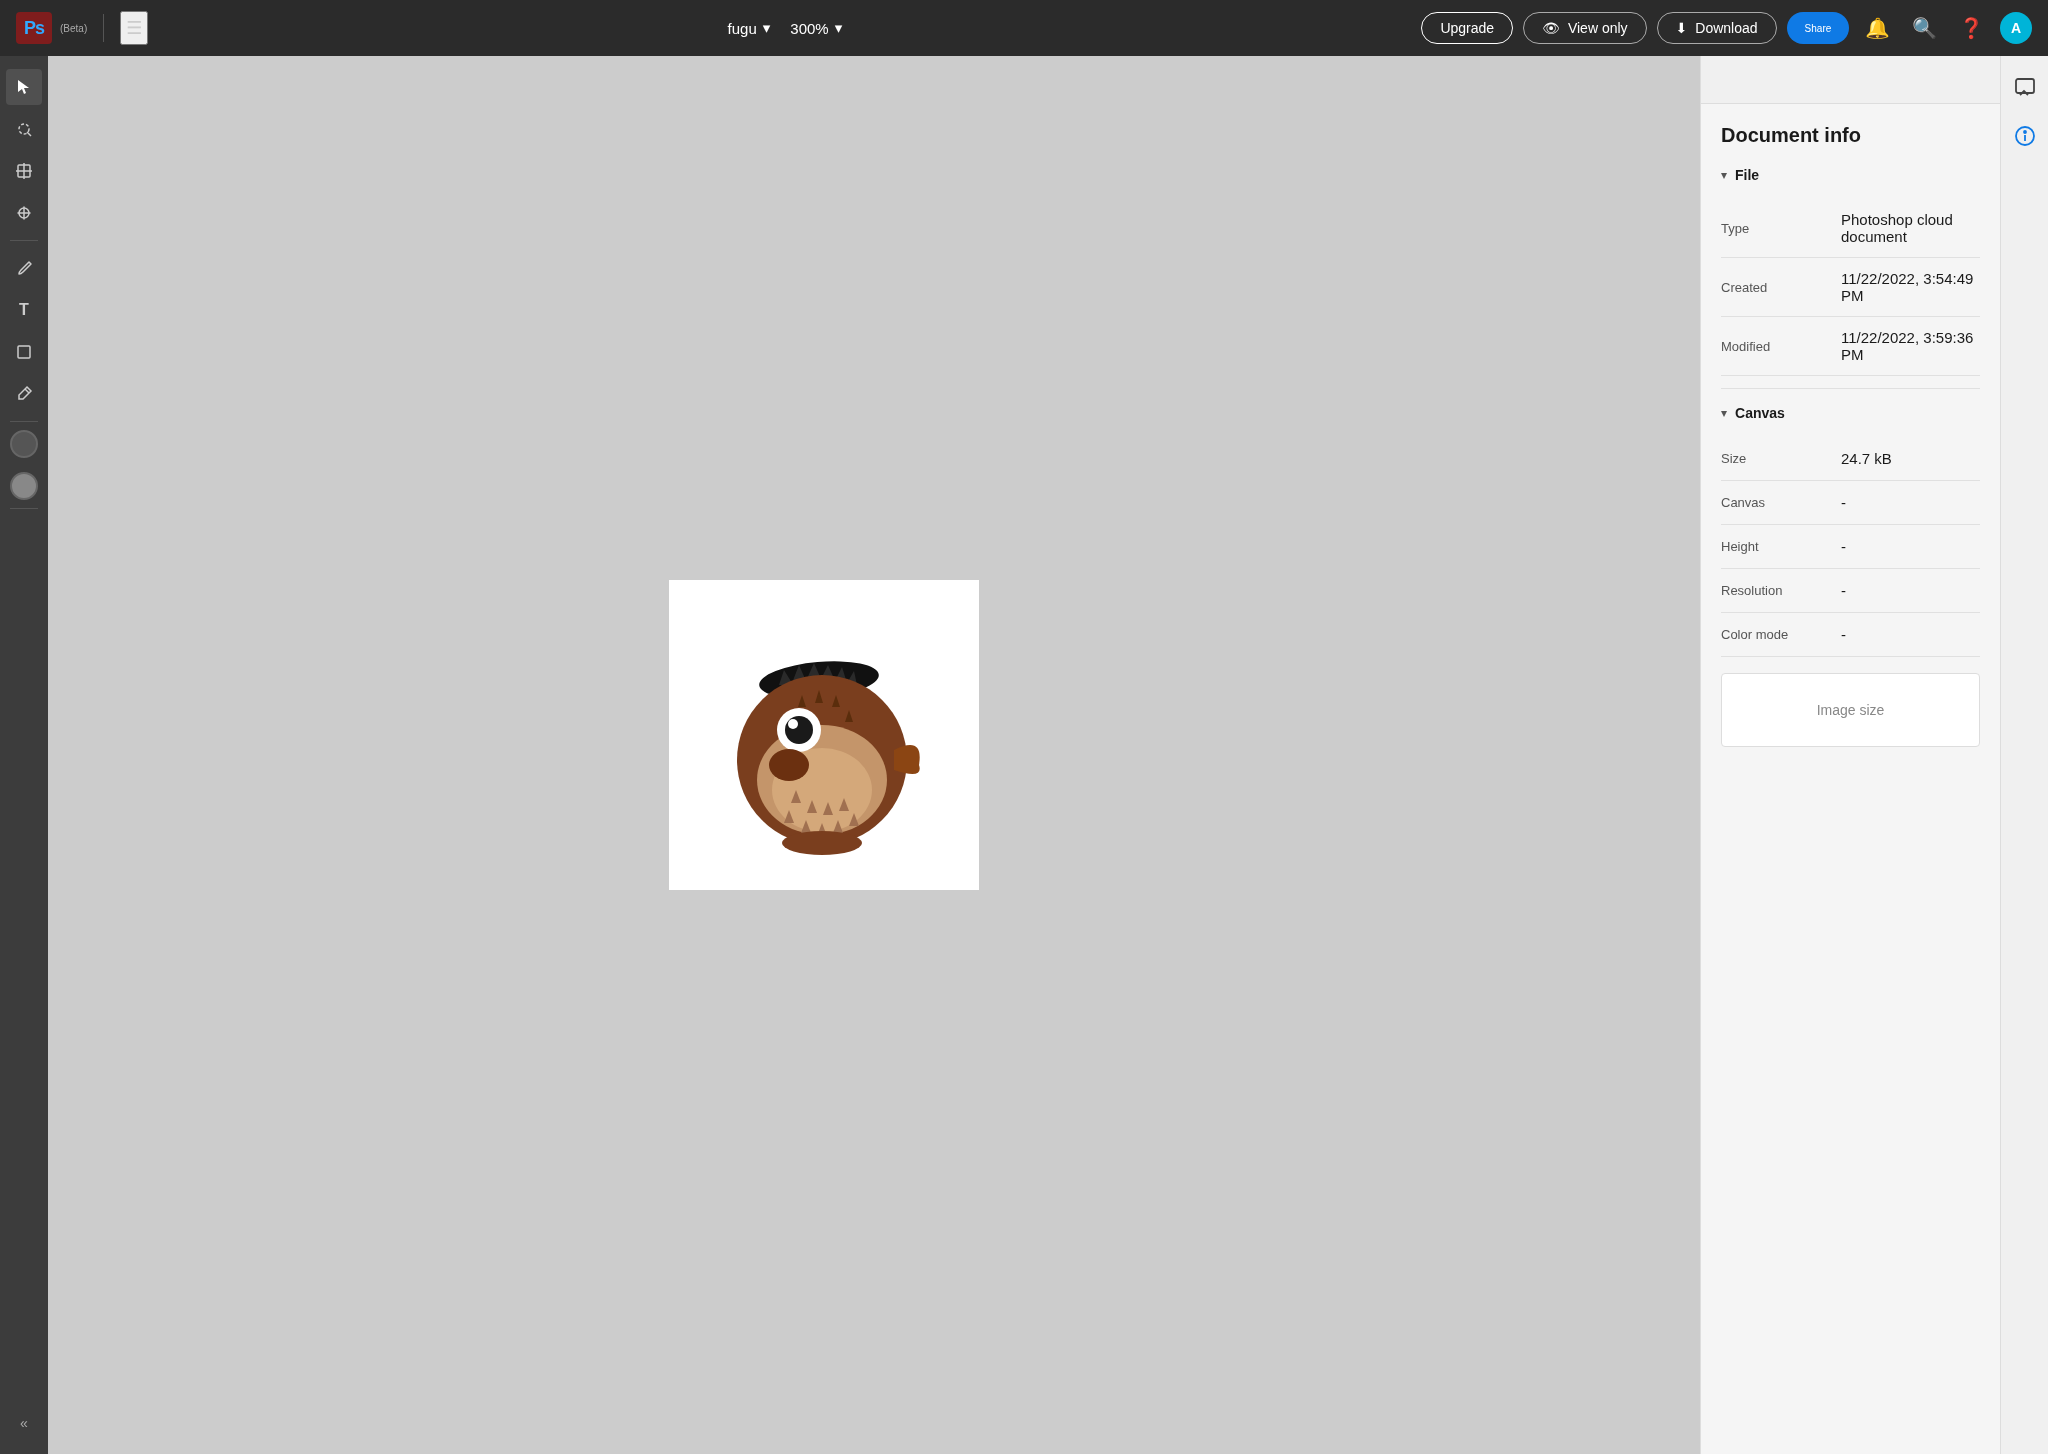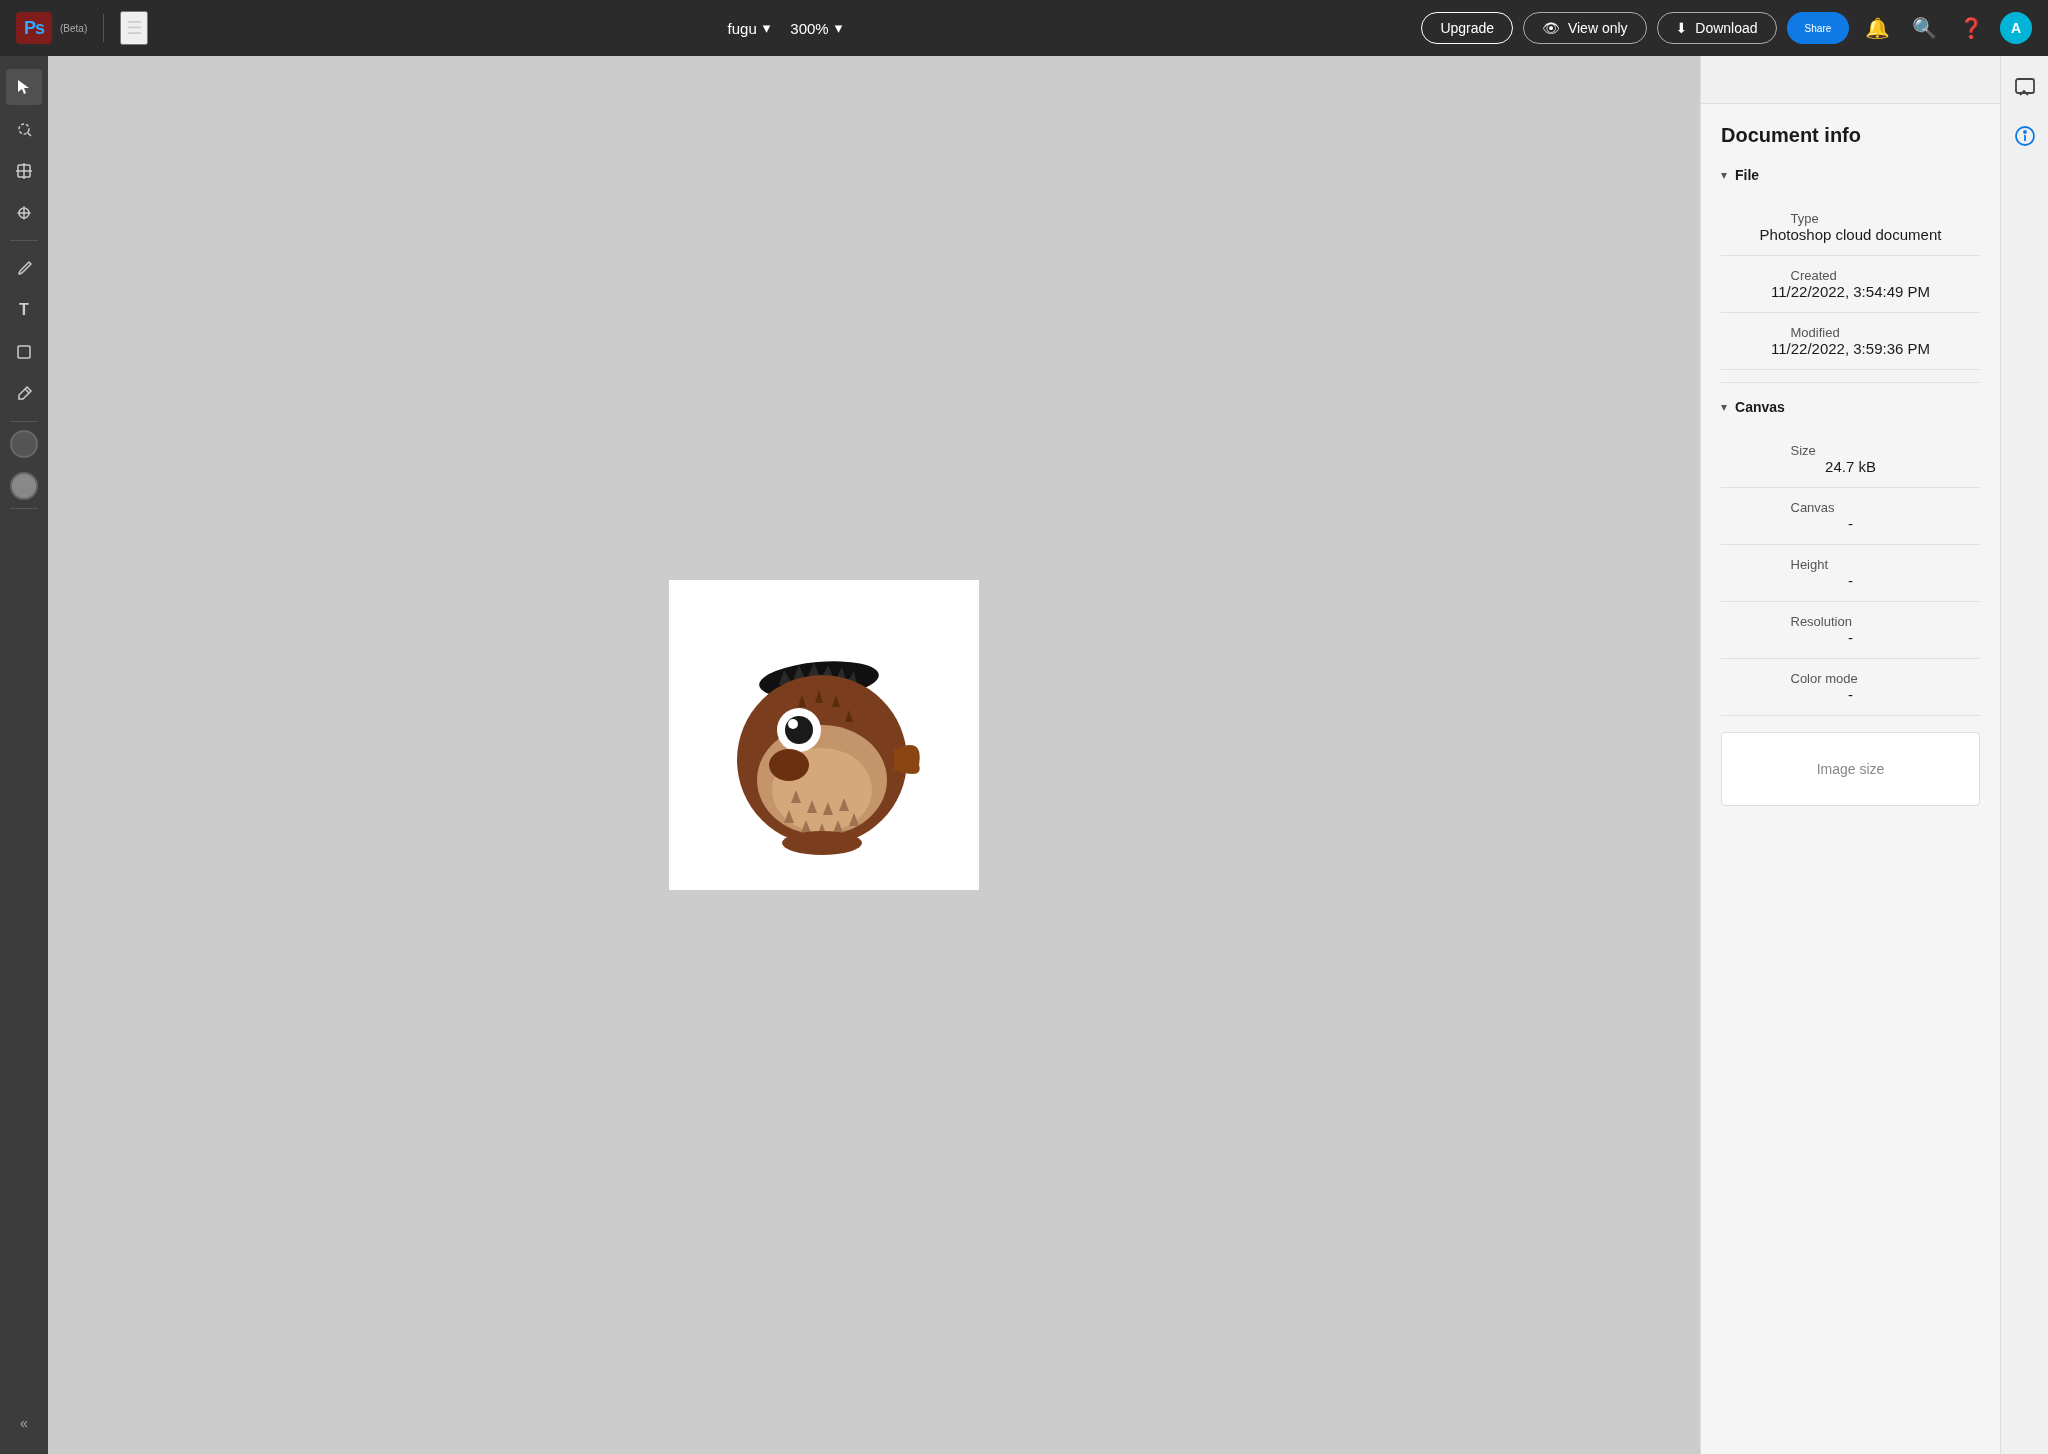--- a/index.html
+++ b/index.html
@@ -272,21 +272,20 @@
       font-size: 12px;
       color: #555;
     }
 
     .info-row {
       display: flex;
       align-items: center;
       padding: 12px 0;
       border-bottom: 1px solid #e0e0e0;
       min-height: 44px;
-      flex-direction: column;
     }
     .info-row:last-child { border-bottom: none; }
     .info-label {
       font-size: 13px;
       color: #555;
       width: 120px;
       flex-shrink: 0;
     }
     .info-value {
       font-size: 15px;

